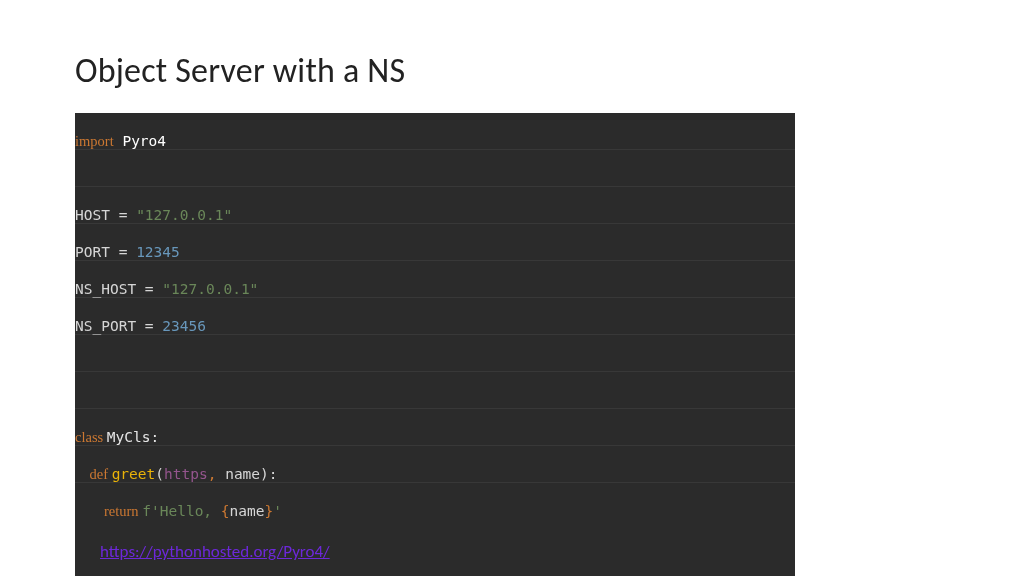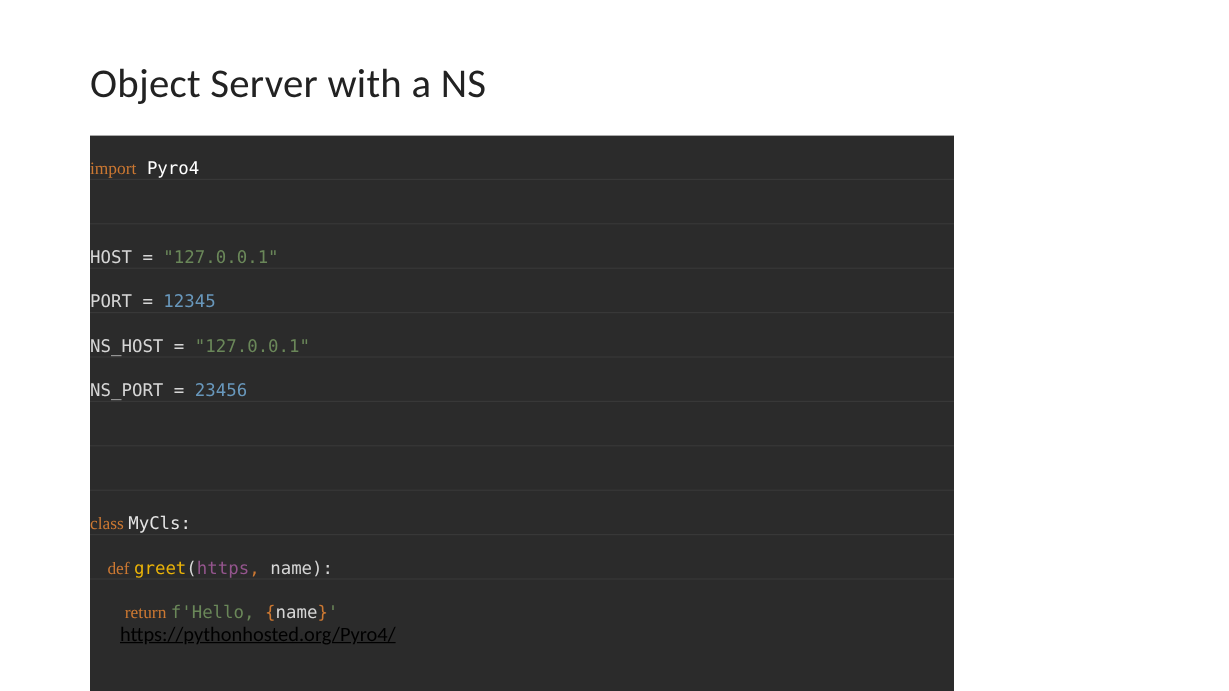--- a/index.html
+++ b/index.html
@@ -48,24 +48,24 @@
   .c-decor    { color: #bbb529; }   
   .c-classn   { color: #e5e5e5; }
   .c-func     { color: #eab308; }
   .c-self     { color: #94558d; }
   .c-punct    { color: #cc7832; }
   .c-paren    { color: #d6d6d6; }
   .c-fprefix  { color: #6a8759; }
   .c-fbrace   { color: #cc7832; }
   .link {
     position: absolute;
-    bottom: 37px;
+    bottom: 14px;
     left: 100px;
     font-size: 17px;
-    color: #000000;
+    color: #6d28d9;
     text-decoration: underline;
     font-family: 'Segoe UI', Calibri, Arial, sans-serif;
   }
 </style>
 </head>
 <body>
 
 <div class="slide">
   <div class="title">Object Server with a NS</div>
 

